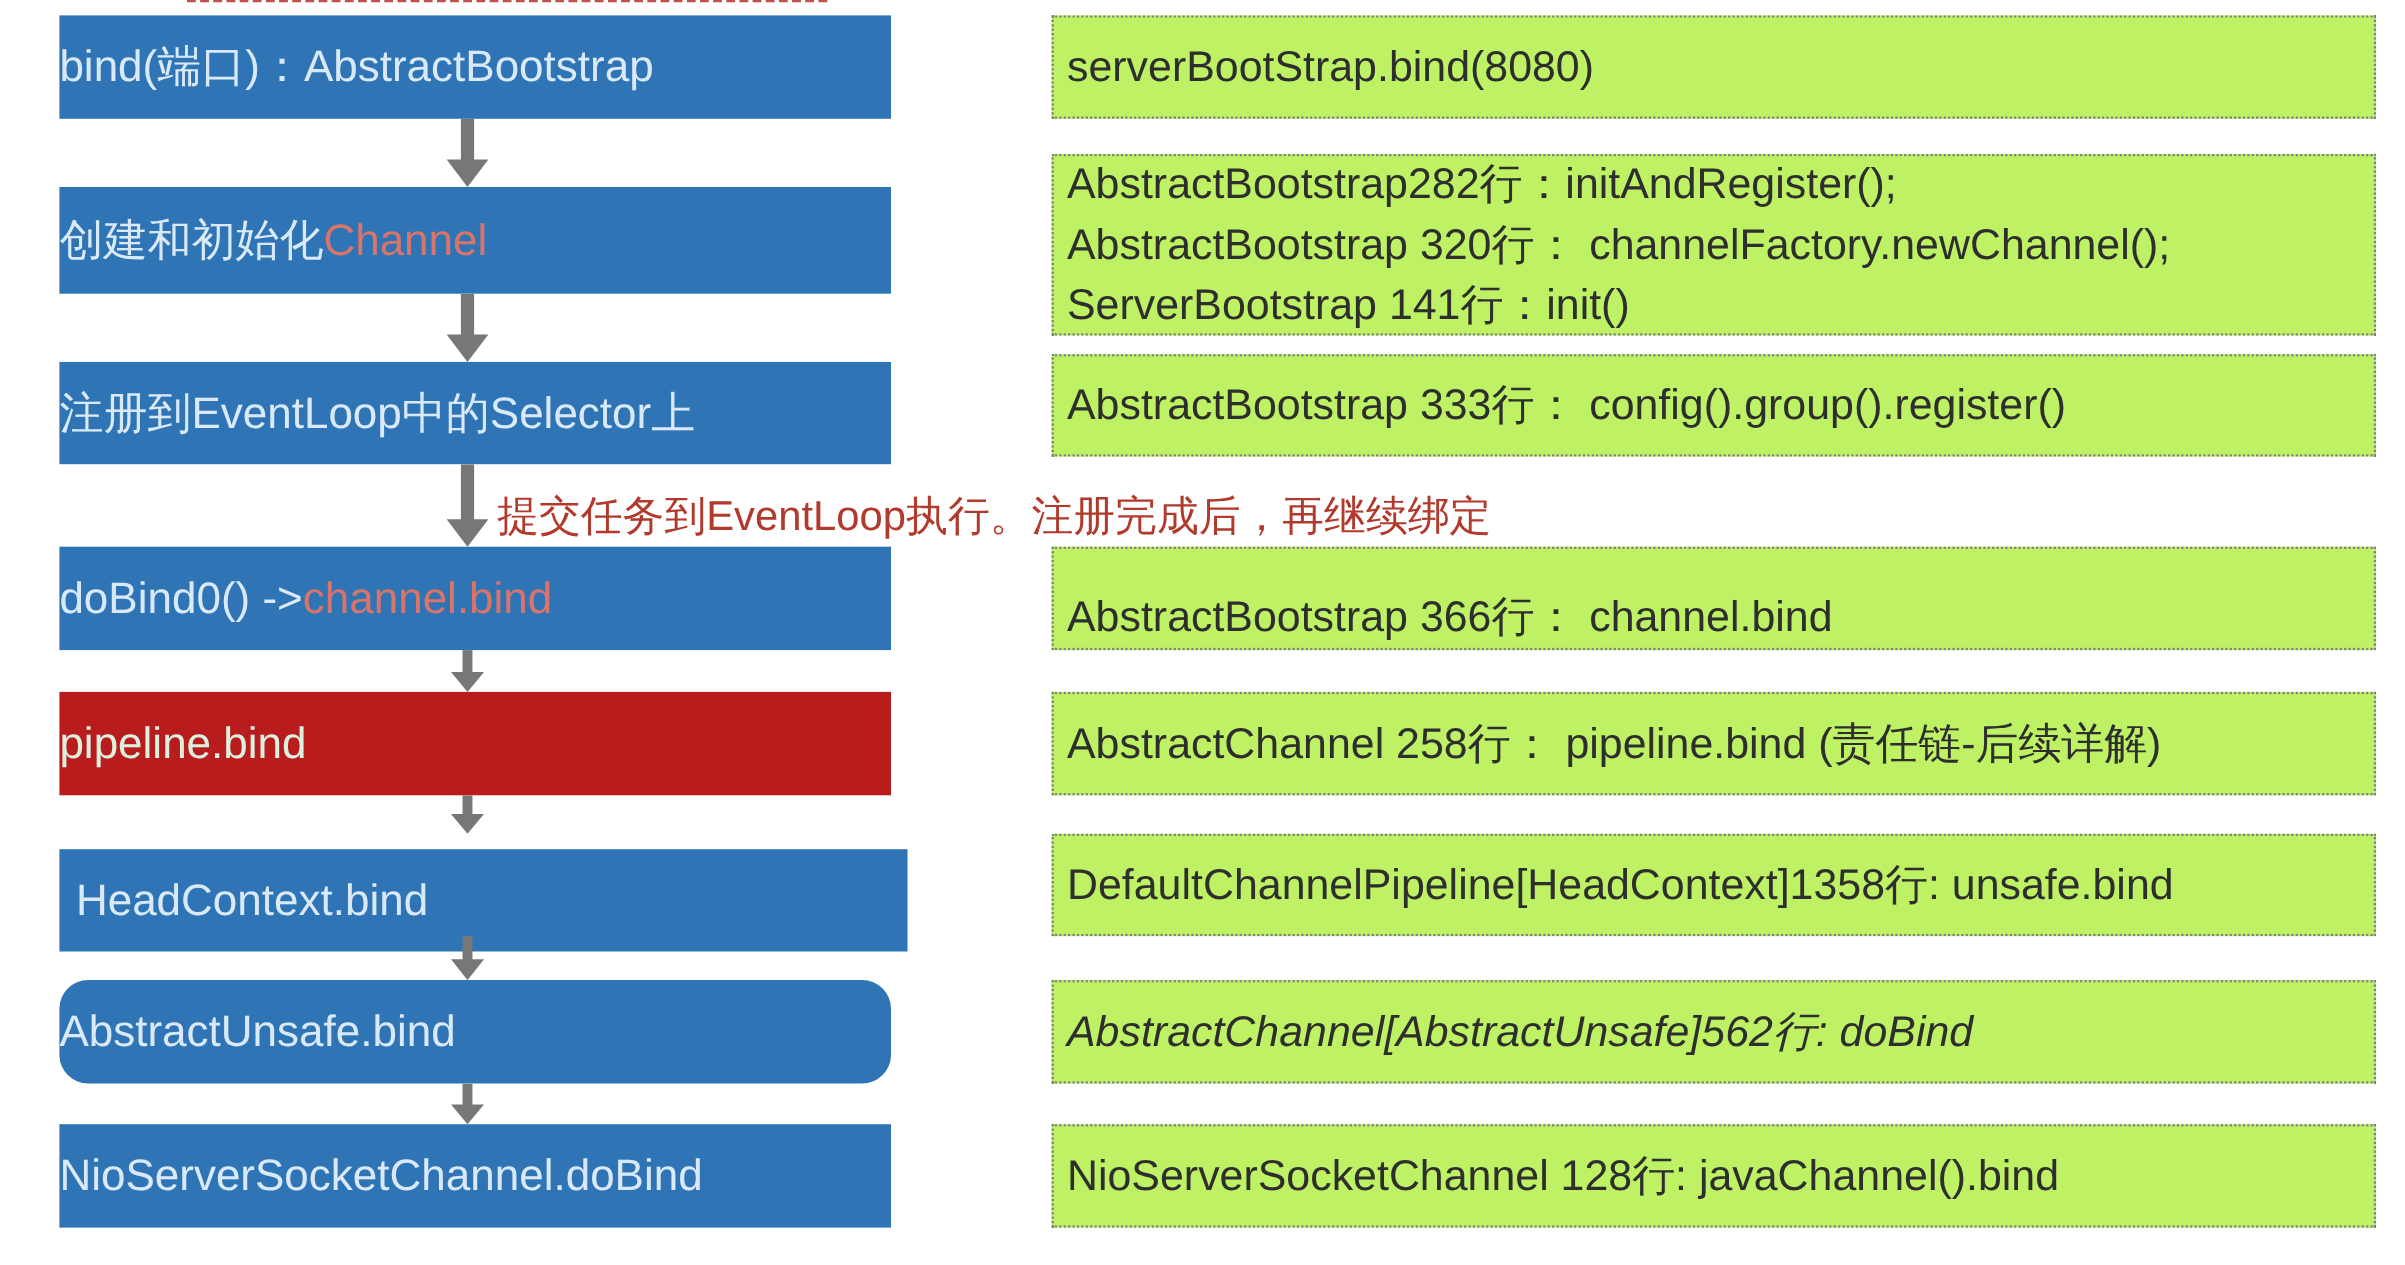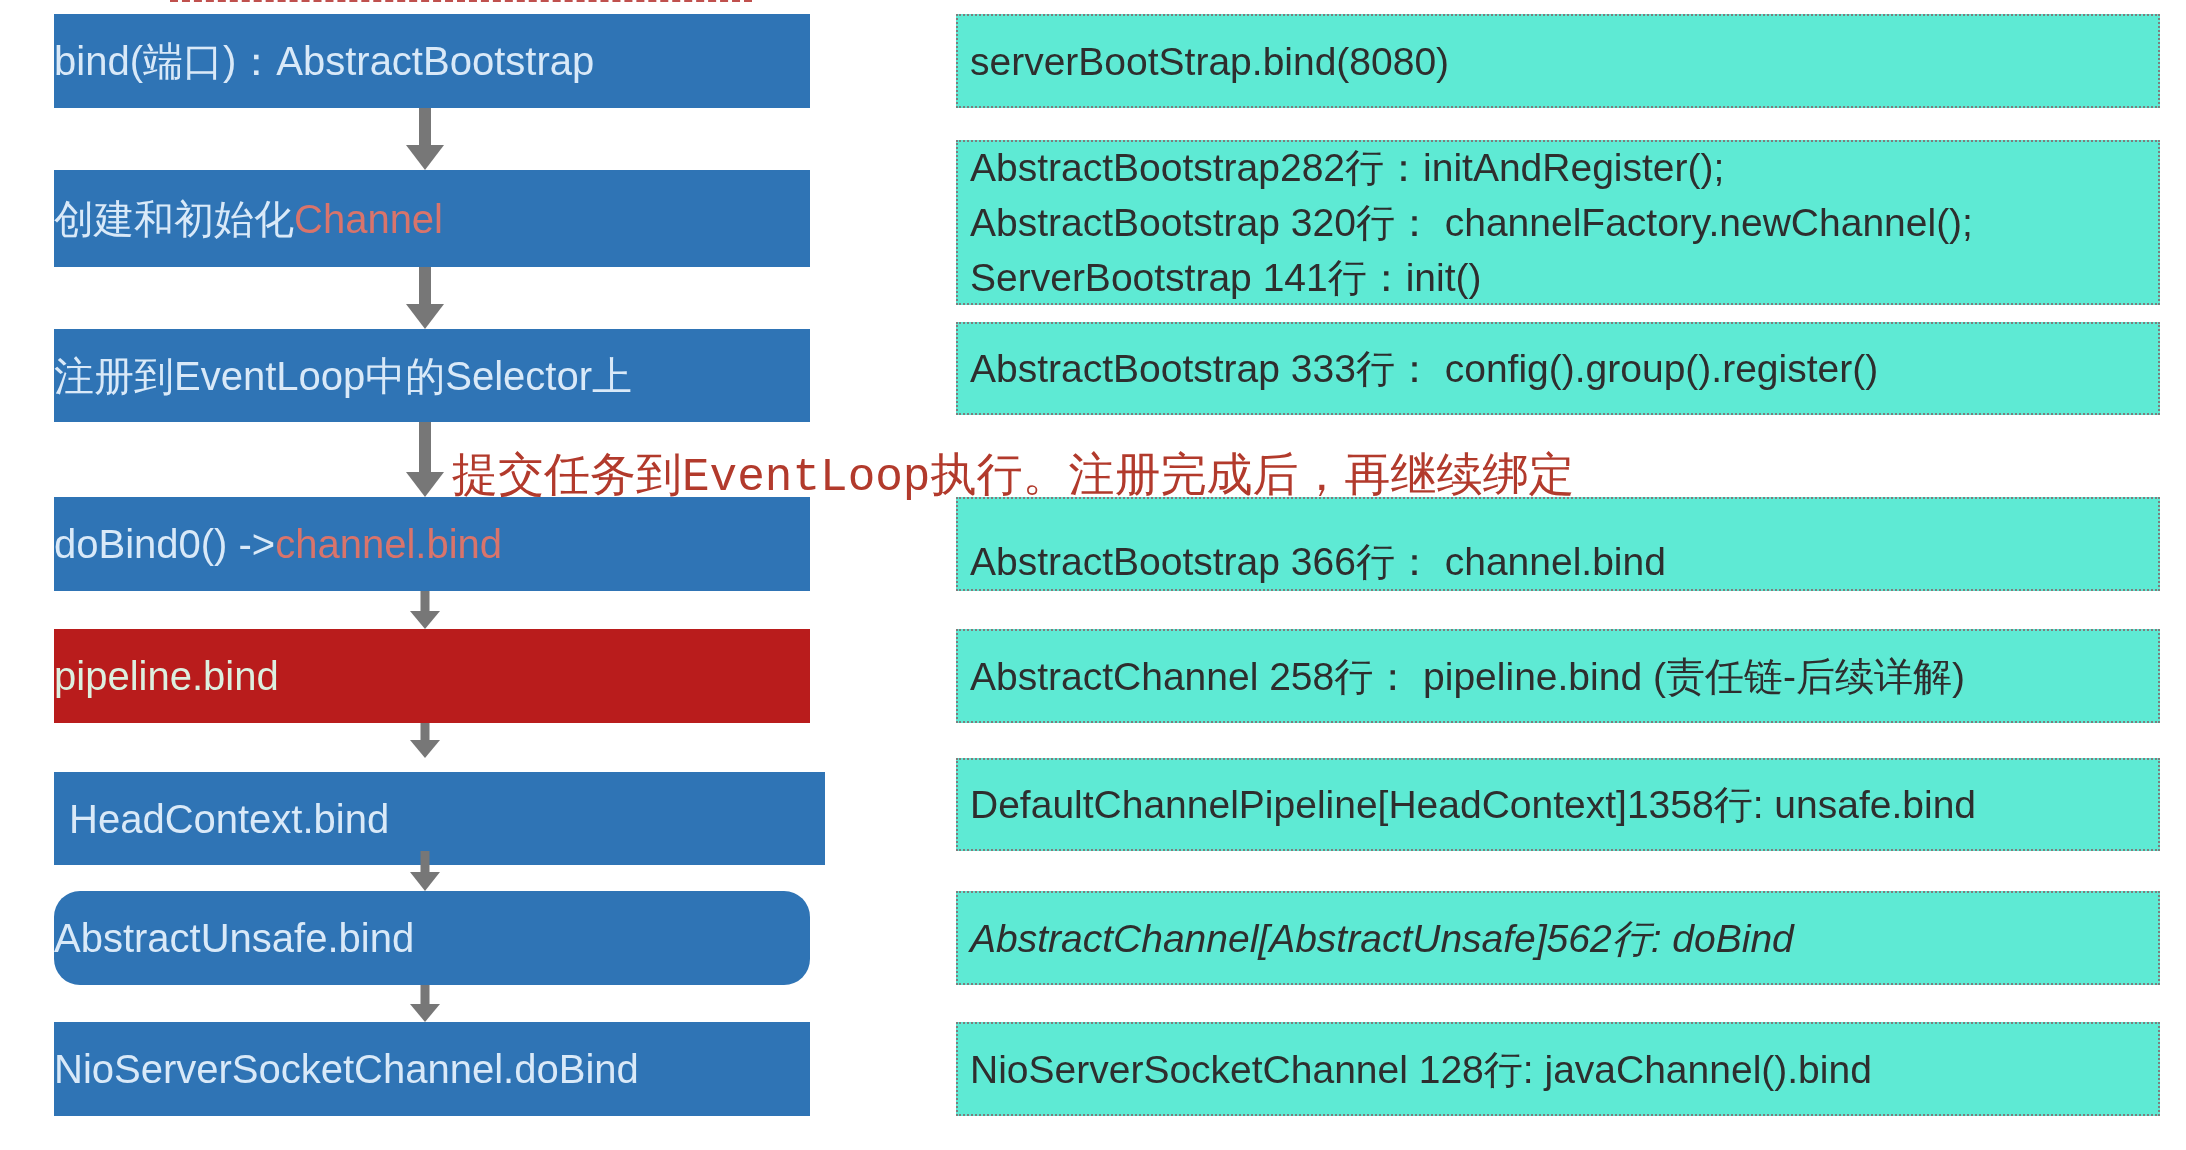--- a/index.html
+++ b/index.html
@@ -13,29 +13,29 @@
     display:flex;align-items:center;justify-content:flex-start;
     font-size:40px;line-height:1.1;white-space:nowrap;
   }
   .step.green{background:#b91c1c;color:#DCF0E0;}
   .step .hl{color:#D9746B;}
   
   .arrow{position:absolute;}
   
   .note{
     position:absolute;left:956px;width:1204px;box-sizing:border-box;
-    border:2px dotted #7e7e7e;background:#5eead4;color:#2E2E2E;
+    border:2px dotted #7e7e7e;background:#bef264;color:#2E2E2E;
     display:flex;flex-direction:column;justify-content:center;
     padding-left:12px;font-size:39px;
   }
   .nl{line-height:55px;white-space:nowrap;}
   
   .annotation{
-    position:absolute;left:452px;top:444px;font-size:46px;color:#B23A2C;
-    white-space:nowrap;z-index:2;font-family:Liberation Mono, monospace;
+    position:absolute;left:452px;top:444px;font-size:38px;color:#B23A2C;
+    white-space:nowrap;z-index:2;
   }
   
   .remnant-red{
     position:absolute;left:170px;top:-2px;width:582px;height:0;
     border-top:4px dashed #C0504D;
   }
 </style>
 </head>
 <body>
 

